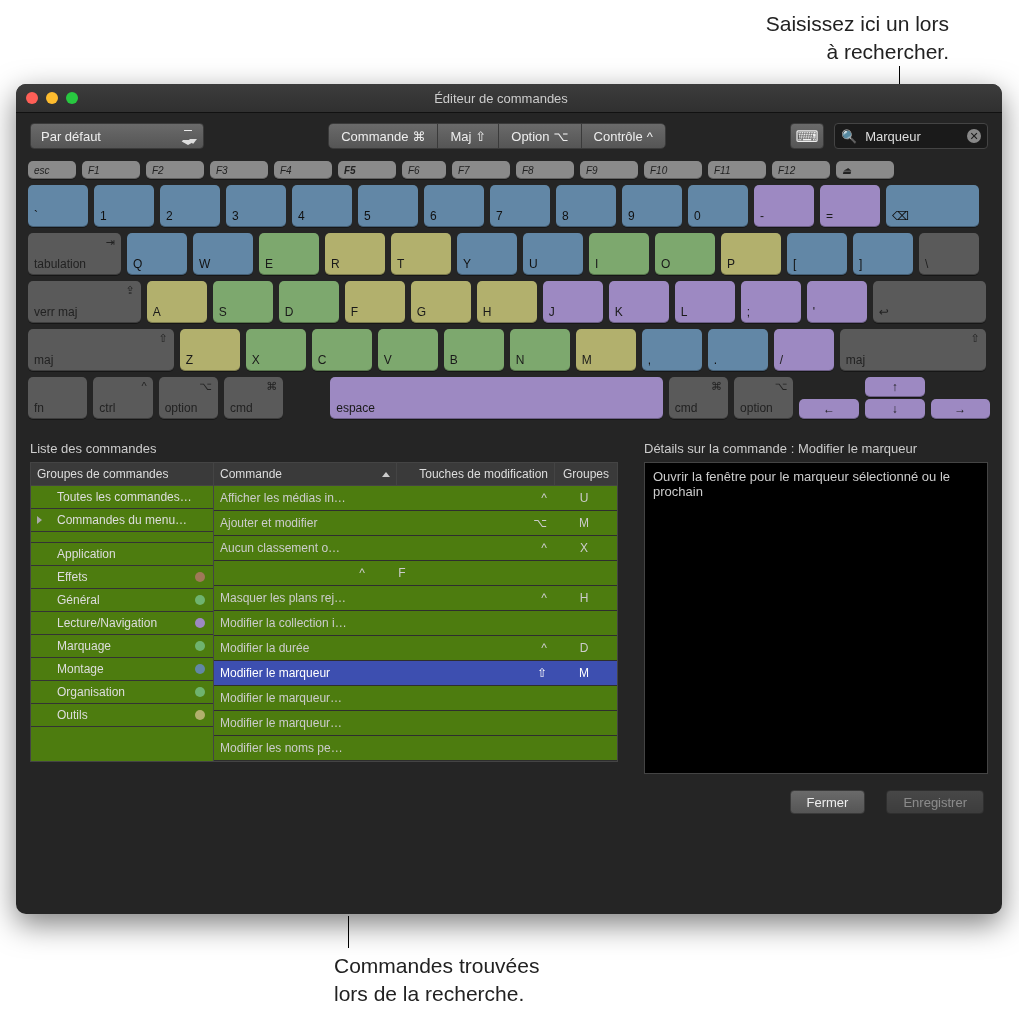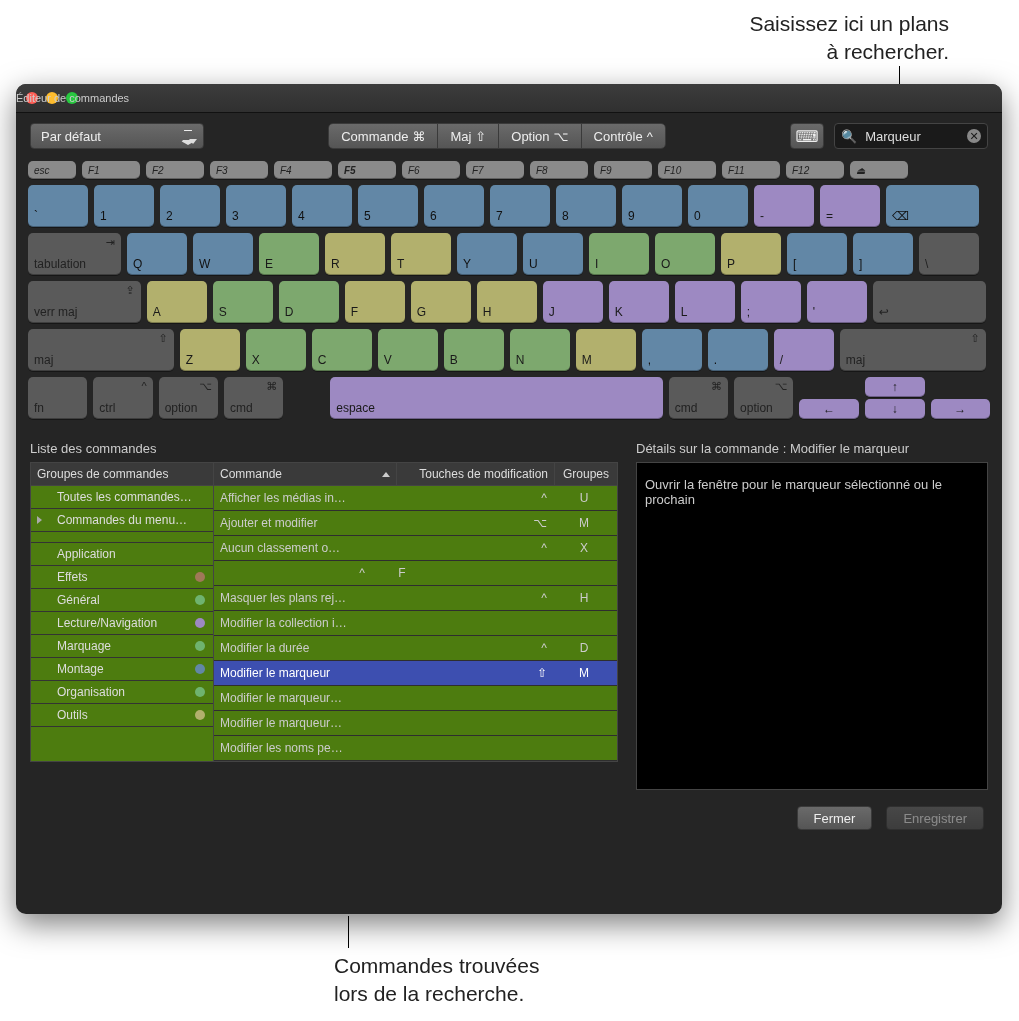--- a/index.html
+++ b/index.html
@@ -23,21 +23,21 @@
   body{margin:0;background:#fff;font-family:-apple-system,Helvetica,Arial,sans-serif;color:#222;width:1019px;height:1021px;overflow:hidden}
   .callout{position:absolute;font-size:21px;color:#222;line-height:1.35}
   .call-line{position:absolute;background:#000}
   .window{position:absolute;left:16px;top:84px;width:986px;height:830px;background:#252525;border-radius:10px;box-shadow:0 10px 30px rgba(0,0,0,.5);overflow:hidden}
   .titlebar{height:28px;background:linear-gradient(#3c3c3c,#303030);border-bottom:1px solid #111;display:flex;align-items:center;position:relative}
   .traffic{display:flex;gap:8px;margin-left:10px}
   .traffic span{width:12px;height:12px;border-radius:50%;display:block}
   .t-close{background:#ff5f57}
   .t-min{background:#febc2e}
   .t-max{background:#28c840}
-  .titlebar .title{position:absolute;left:0;right:16px;color:#ccc;font-size:11px}
+  .titlebar .title{position:absolute;left:0;right:16px;text-align:center;color:#ccc;font-size:13px}
   .toolbar{display:flex;align-items:center;gap:10px;padding:10px 14px 8px}
   .combo{background:linear-gradient(#6a6a6a,#555);border:1px solid #3a3a3a;border-radius:4px;height:24px;display:flex;align-items:center;padding:0 22px 0 10px;color:#eee;font-size:13px;position:relative;min-width:140px}
   .combo::after{content:"";position:absolute;right:6px;top:6px;width:10px;height:12px;background:
     linear-gradient(#eee,#eee) no-repeat center 2px/8px 1px,
     linear-gradient(#eee,#eee) no-repeat center 9px/8px 1px;
     clip-path:polygon(50% 0,100% 30%,0 30%,50% 0,0 70%,100% 70%,50% 100%,0 70%);
   }
   .combo::after{content:"";position:absolute;right:6px;top:4px;border-left:4px solid transparent;border-right:4px solid transparent;border-bottom:5px solid #ddd}
   .combo .dn{position:absolute;right:6px;bottom:4px;border-left:4px solid transparent;border-right:4px solid transparent;border-top:5px solid #ddd}
   .seg{display:flex;border:1px solid #3a3a3a;border-radius:5px;overflow:hidden}
@@ -57,21 +57,21 @@
   .key.frow{height:18px;align-items:center;font-size:10px;font-style:italic;padding:0 6px}
   .lbl-tr{position:absolute;top:3px;right:6px;font-size:11px}
   .lbl-center{align-items:center;justify-content:center}
   .c-blue{background:var(--blue);color:#111}
   .c-green{background:var(--green)}
   .c-yellow{background:var(--yellow)}
   .c-purple{background:var(--purple)}
   .c-gray{background:var(--key-gray);color:#222}
   .c-dark{background:var(--key-dark);color:#222}
   
-  .panes{display:flex;gap:18px;padding:0 14px}
+  .panes{display:flex;gap:26px;padding:0 14px}
   .left{width:588px}
   .right{flex:1}
   .pane-title{color:#ccc;font-size:13px;margin:4px 0 6px}
   .lists{display:flex;border:1px solid #444;height:298px;background:#4d7c0f}
   .groups{width:198px;border-right:1px solid #444;display:flex;flex-direction:column}
   .ghdr{background:#3a3a3a;color:#ddd;font-size:12px;padding:4px 6px;border-bottom:1px solid #444}
   .gitem{display:flex;align-items:center;gap:6px;font-size:12px;color:#ddd;padding:4px 8px;border-bottom:1px solid #333;cursor:pointer;position:relative}
   .gitem .disc{position:absolute;left:6px;border-left:5px solid #aaa;border-top:4px solid transparent;border-bottom:4px solid transparent}
   .gitem.indent{padding-left:26px}
   .gitem .dot{width:10px;height:10px;border-radius:50%;margin-left:auto}
@@ -82,29 +82,29 @@
   .chdr .sort::after{content:"";margin-left:auto;border-left:4px solid transparent;border-right:4px solid transparent;border-bottom:5px solid #ccc}
   .col-cmd{width:170px}
   .col-mod{width:145px;text-align:left;justify-content:flex-end}
   .col-key{width:50px;text-align:center;justify-content:center;border-right:none!important}
   .crow{display:flex;font-size:12px;color:#ccc;border-bottom:1px solid #2e2e2e;cursor:pointer}
   .crow div{padding:5px 6px}
   .crow .col-cmd{overflow:hidden;text-overflow:ellipsis;white-space:nowrap}
   .crow .col-mod{text-align:right}
   .crow .col-key{text-align:center}
   .crow.sel{background:var(--select);color:#fff}
-  .detail-box{border:1px solid #444;background:#000;height:298px;padding:14px 8px;color:#ccc;font-size:13px}
-  .footer{display:flex;justify-content:flex-end;gap:14px;padding:16px 18px 0}
+  .detail-box{border:1px solid #444;background:#000;height:298px;padding:6px 8px;color:#ccc;font-size:13px}
+  .footer{display:flex;justify-content:flex-end;gap:21px;padding:16px 18px 0}
   .btn{background:linear-gradient(#6a6a6a,#555);border:1px solid #3a3a3a;color:#eee;font-size:13px;height:24px;padding:0 16px;border-radius:4px;cursor:pointer}
   .btn.dis{opacity:.5}
 </style>
 </head>
 <body>
 
-<div class="callout" style="right:70px;top:10px;text-align:right;white-space:pre-line">Saisissez ici un plans
+<div class="callout" style="right:70px;top:10px;text-align:right;white-space:pre-line">Saisissez ici un lors
 à rechercher.</div>
 <div class="call-line" style="left:899px;top:66px;width:1px;height:62px"></div>
 
 <div class="callout" style="left:334px;top:952px;white-space:pre-line">Commandes trouvées
 lors de la recherche.</div>
 <div class="call-line" style="left:348px;top:916px;width:1px;height:32px"></div>
 
 <div class="window">
   <div class="titlebar">
     <div class="traffic">
@@ -151,21 +151,21 @@
   </div>
 
   <div class="kbd" id="kbd">
       <div class="krow">
         <div class="key c-gray frow" style="width: 48px;">esc</div>
         <div class="key c-gray frow" style="width: 58px;">F1</div>
         <div class="key c-gray frow" style="width: 58px;">F2</div>
         <div class="key c-gray frow" style="width: 58px;">F3</div>
         <div class="key c-gray frow" style="width: 58px;">F4</div>
         <div class="key c-gray frow" style="width: 58px; font-weight: bold;">F5</div>
-        <div class="key c-gray frow" style="width: 58px;">F6</div>
+        <div class="key c-gray frow" style="width: 44px;">F6</div>
         <div class="key c-gray frow" style="width: 58px;">F7</div>
         <div class="key c-gray frow" style="width: 58px;">F8</div>
         <div class="key c-gray frow" style="width: 58px;">F9</div>
         <div class="key c-gray frow" style="width: 58px;">F10</div>
         <div class="key c-gray frow" style="width: 58px;">F11</div>
         <div class="key c-gray frow" style="width: 58px;">F12</div>
         <div class="key c-gray frow" style="width: 58px;">⏏</div>
       </div>
       <div class="krow">
         <div class="key c-blue" style="width: 60px;">`</div>

